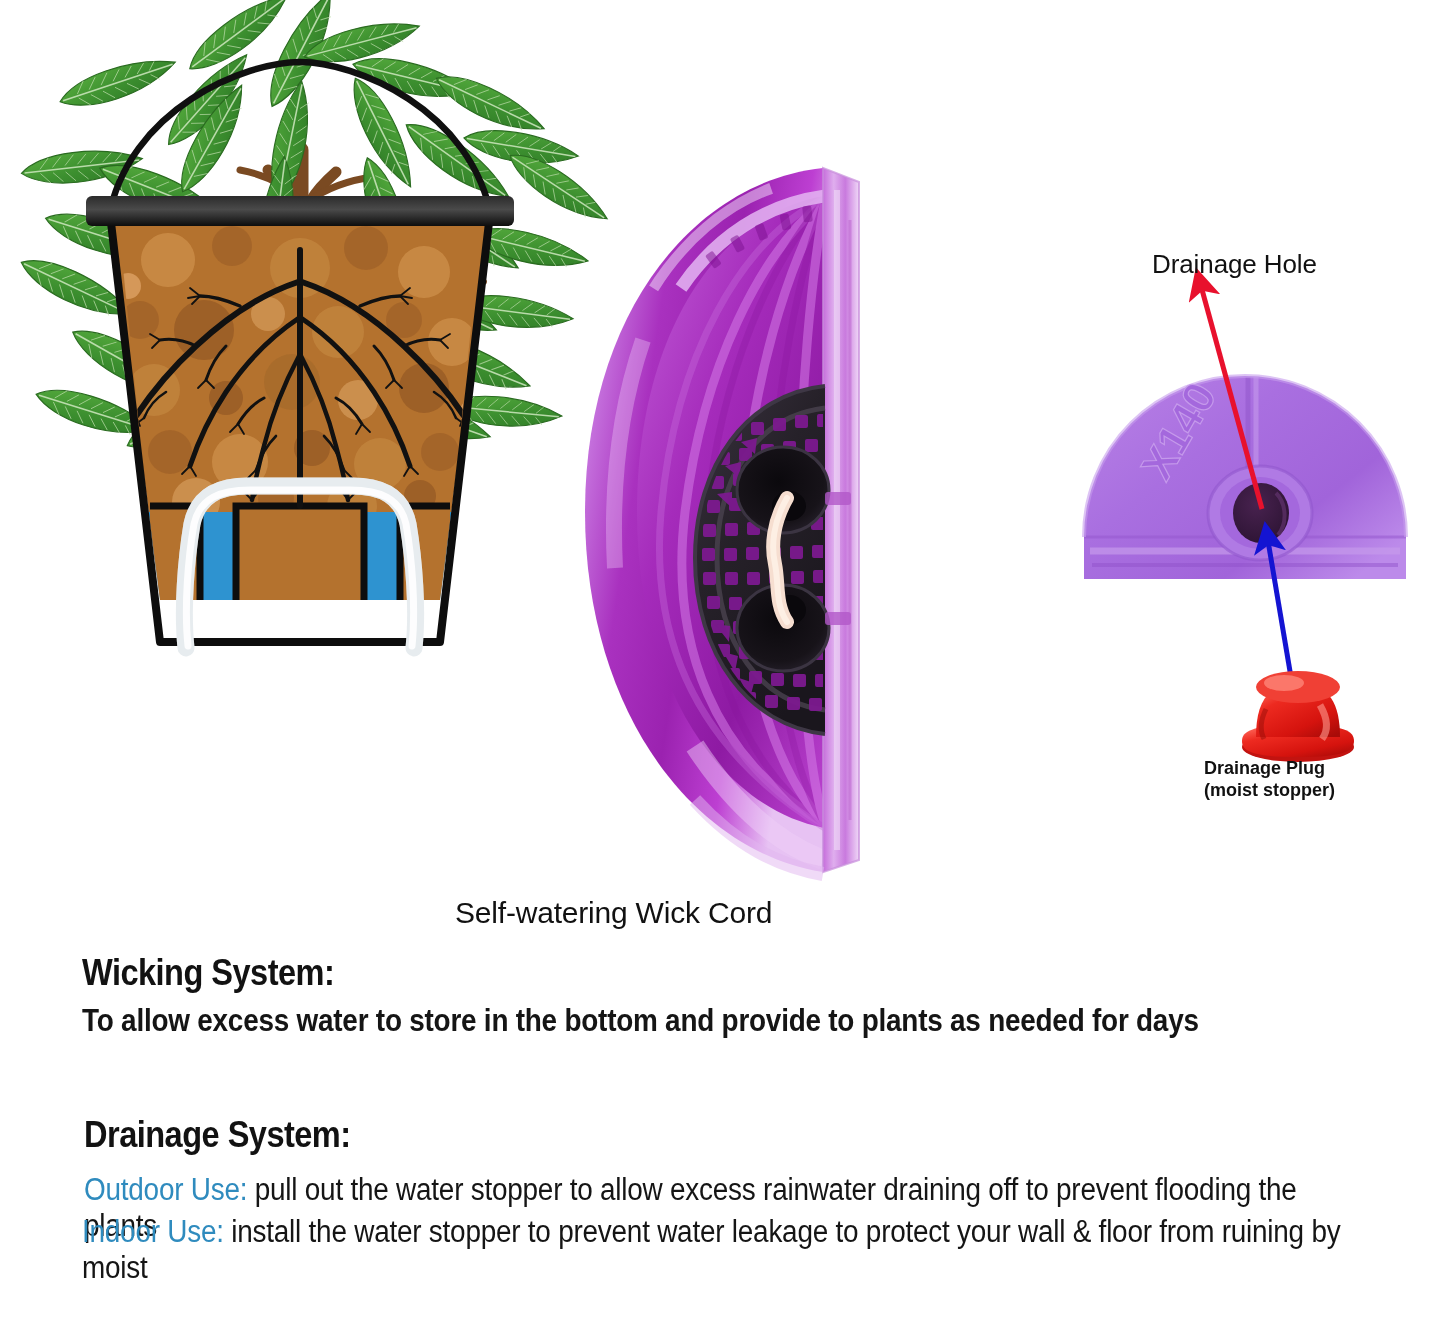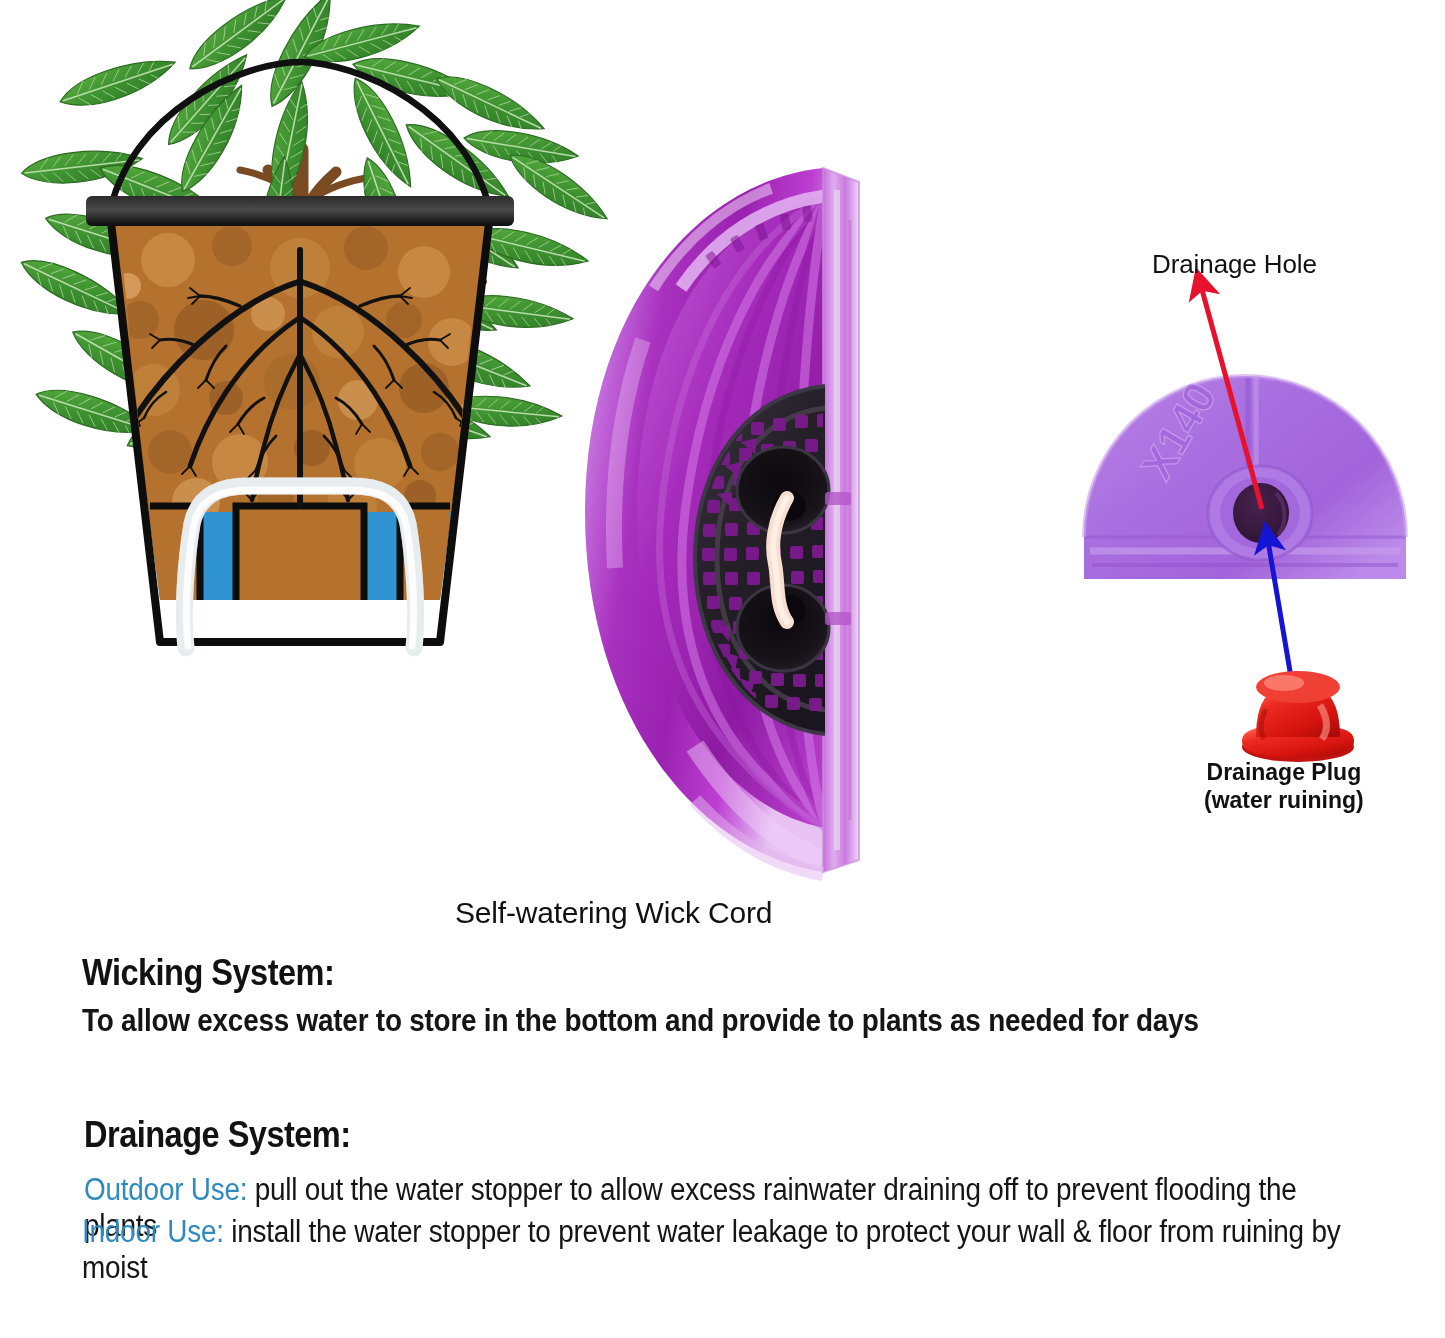--- a/index.html
+++ b/index.html
@@ -45,23 +45,23 @@
     letter-spacing: -0.2px;
   }
   #label-drainage-hole {
     left: 1152px; top: 250px;
     font-size: 26px;
     font-weight: 400;
     letter-spacing: -0.1px;
   }
   #label-drainage-plug {
     left: 1204px; top: 758px;
-    font-size: 23px;
+    font-size: 18px;
     font-weight: 700;
-    text-align: center;
+    text-align: left;
     line-height: 1.22;
   }
 
   
   #text-block {
     position: absolute;
     left: 78px; top: 952px;
     width: 1330px;
   }
   .section { margin: 0; }
@@ -559,21 +559,21 @@
       </g>
     </svg>
   </div>
 
   <div class="callout-label" id="label-wick-cord">Self-watering Wick Cord</div>
 
   <div class="callout-label" id="label-drainage-hole">Drainage Hole</div>
 
   <div class="callout-label" id="label-drainage-plug">
     <div>Drainage Plug</div>
-    <div>(water ruining)</div>
+    <div>(moist stopper)</div>
   </div>
 </div>
 
 <div id="text-block">
 
   <div class="section" id="wicking-section">
     <div class="section-heading" id="wicking-heading">Wicking System:</div>
     <div class="section-body bolder">To allow excess water to store in the bottom and provide to plants as needed for days</div>
   </div>
 

